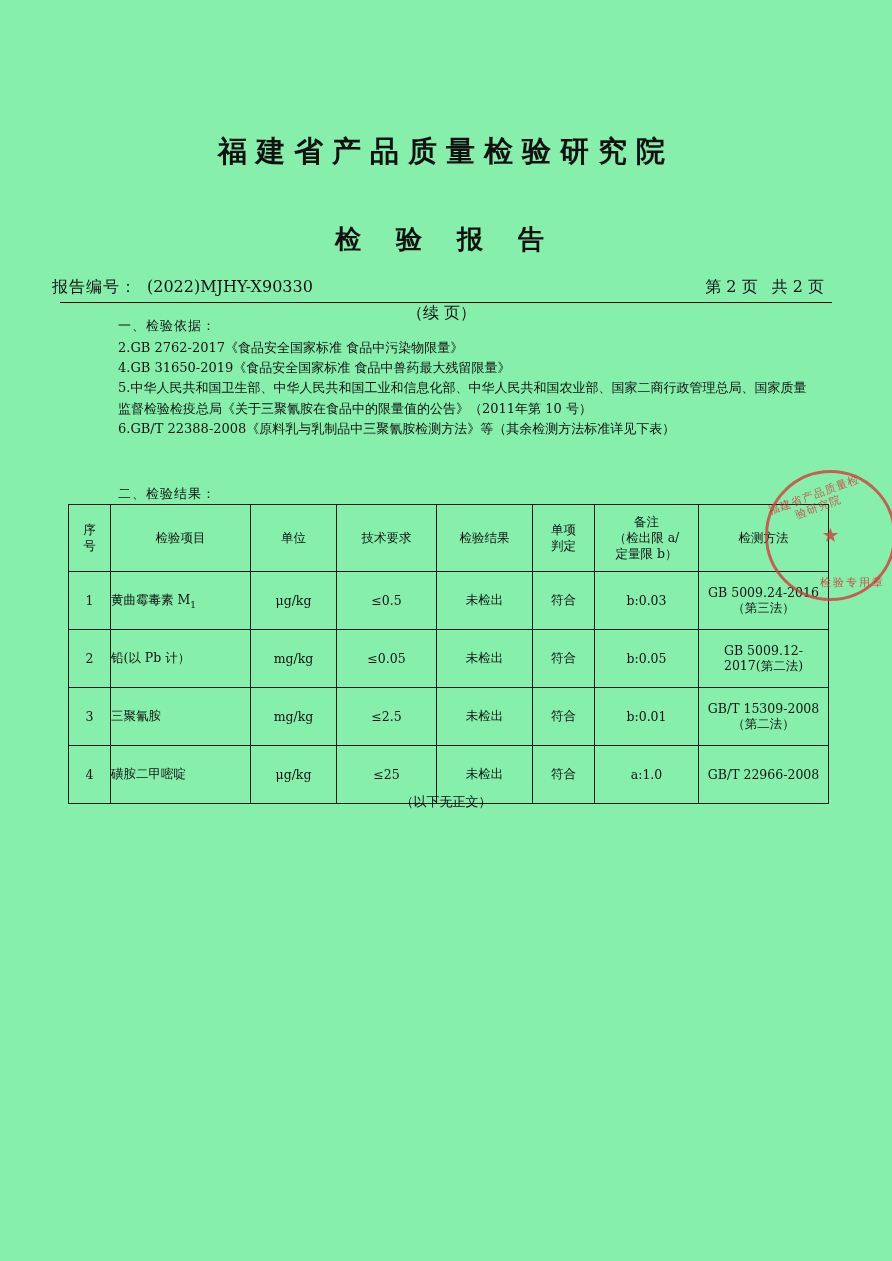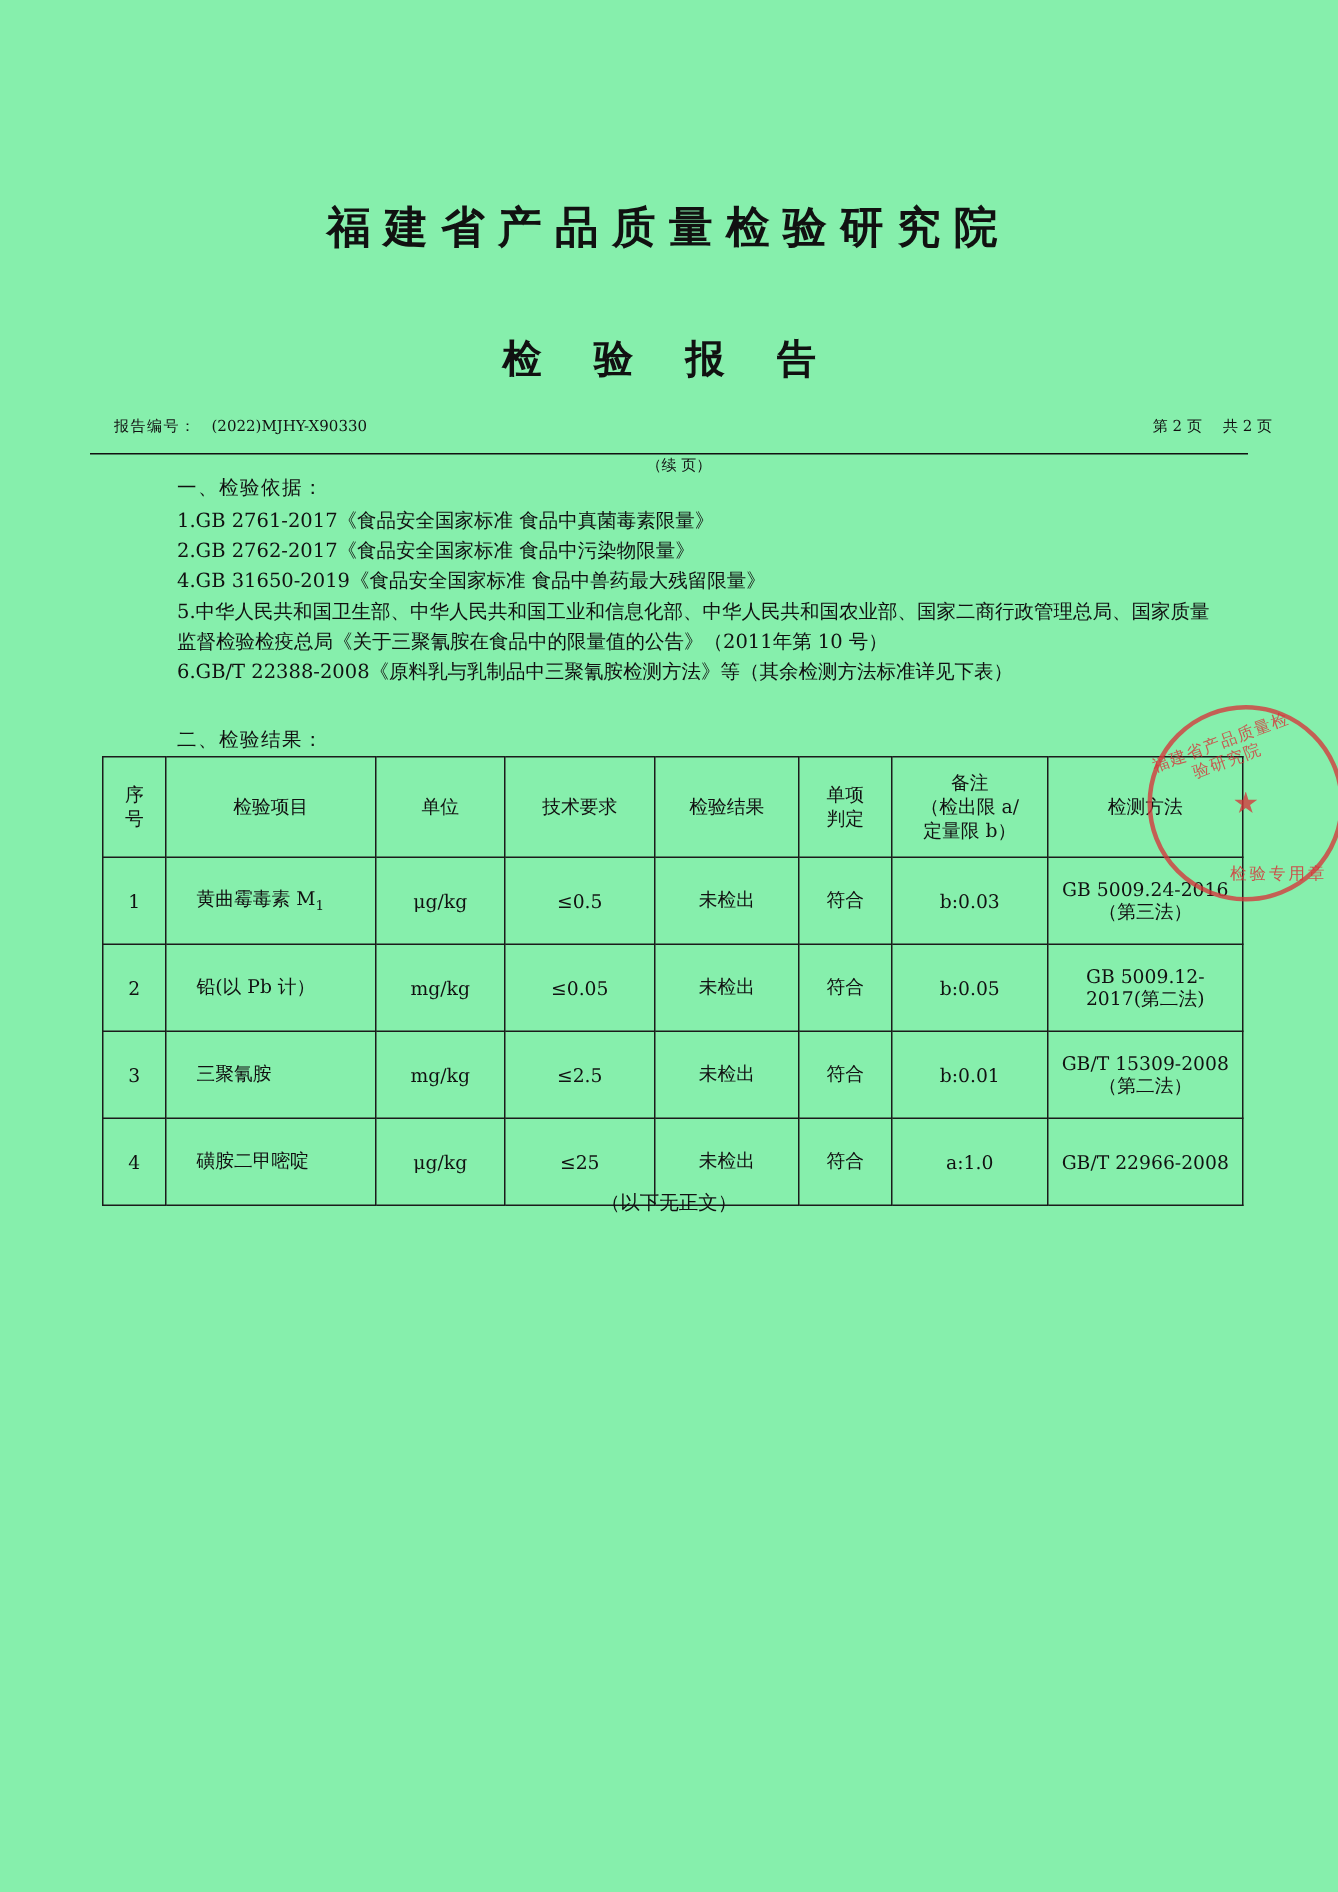--- a/index.html
+++ b/index.html
@@ -52,24 +52,24 @@
     text-align: center;
     font-size: 26px;
     font-weight: bold;
     letter-spacing: 13px;
     color: #111;
   }
 
   .meta-row {
     position: absolute;
     top: 277px;
-    left: 76px;
+    left: 52px;
     width: 772px;
     height: 22px;
-    font-size: 10px;
+    font-size: 16px;
     color: #111;
   }
   .meta-left {
     position: absolute;
     left: 0; top: 0;
     white-space: nowrap;
   }
   .meta-left .lbl { letter-spacing: 1px; }
   .meta-left .val { margin-left: 10px; }
   .meta-center {
@@ -143,21 +143,21 @@
   }
   table.report thead td {
     height: 66px;
     line-height: 1.3;
   }
   table.report tbody td {
     height: 57px;
   }
   table.report td.left-pad {
     text-align: left;
-    padding-left: 20px;
+    padding-left: 0;
   }
   .col-no { width: 42px; }
   .col-item { width: 140px; }
   .col-unit { width: 86px; }
   .col-req { width: 100px; }
   .col-res { width: 96px; }
   .col-judge { width: 62px; }
   .col-note { width: 104px; }
   .col-method { width: 130px; }
 
@@ -238,21 +238,20 @@
     <div class="meta-center">（续 页）</div>
     <div class="meta-right">
       <span>第 2 页</span><span class="pg2">共 2 页</span>
     </div>
   </div>
 
   <div class="rule"></div>
 
   <div class="section sec-basis">
     <div class="head">一、检验依据：</div>
-    <div class="item">1.GB 2761-2017《食品安全国家标准 食品中真菌毒素限量》</div>
     <div class="item">2.GB 2762-2017《食品安全国家标准 食品中污染物限量》</div>
     <div class="item">4.GB 31650-2019《食品安全国家标准 食品中兽药最大残留限量》</div>
     <div class="item wrap">5.中华人民共和国卫生部、中华人民共和国工业和信息化部、中华人民共和国农业部、国家二商行政管理总局、国家质量监督检验检疫总局《关于三聚氰胺在食品中的限量值的公告》（2011年第 10 号）</div>
     <div class="item">6.GB/T 22388-2008《原料乳与乳制品中三聚氰胺检测方法》等（其余检测方法标准详见下表）</div>
   </div>
 
   <div class="section sec-result">二、检验结果：</div>
 
   <div class="tbl-wrap">
     <table class="report">

